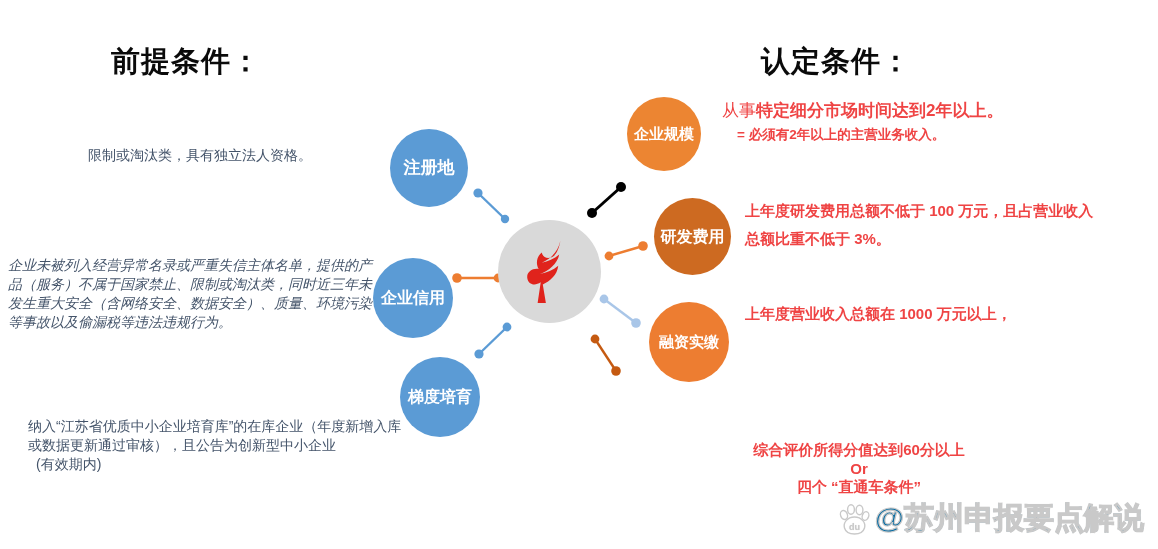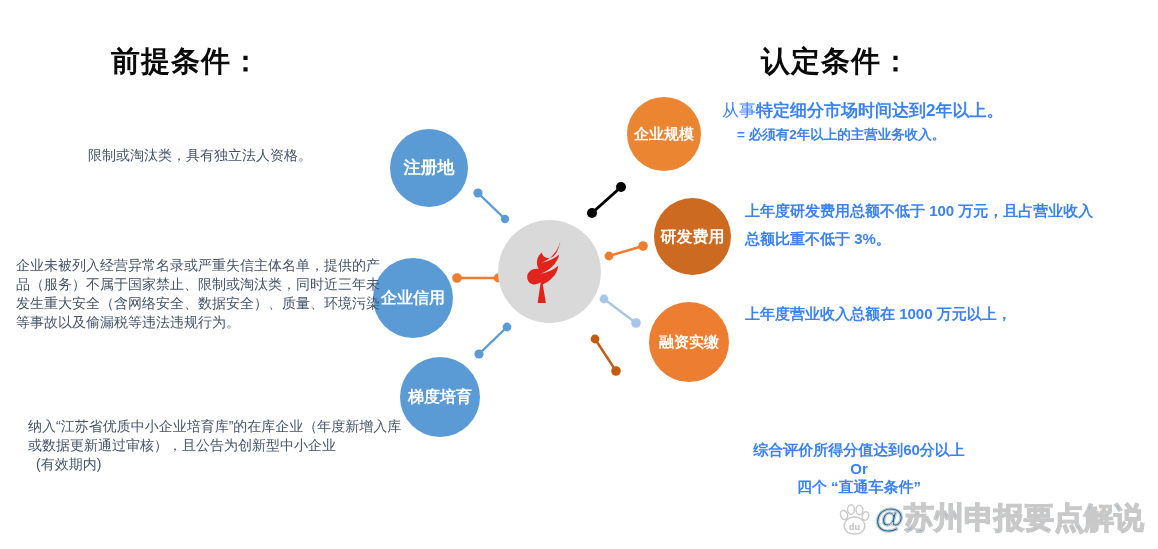--- a/index.html
+++ b/index.html
@@ -26,26 +26,26 @@
   .node-score{left:631px;top:391px;width:78px;height:78px;background:#ed7d31;font-size:14px;}
   .node-score .link{color:#7030a0;text-decoration:underline;cursor:pointer;}
 
   .center-node{
     position:absolute;left:498px;top:220px;width:103px;height:103px;border-radius:50%;
     background:#d9d9d9;display:flex;align-items:center;justify-content:center;
   }
 
   .txt{position:absolute;margin:0;color:#44546a;font-size:14px;line-height:19px;}
   .txt-registration{left:88px;top:146px;width:290px;}
-  .txt-credit{left:16px;top:256px;width:366px;}
+  .txt-credit{left:8px;top:256px;width:366px;font-style:italic;}
   .txt-tier{left:28px;top:417px;width:382px;}
   .txt-tier b{font-weight:normal;}
   .txt-tier .line3{display:block;padding-left:8px;}
 
-  .rtxt{position:absolute;margin:0;color:#3b82f6;font-weight:bold;}
+  .rtxt{position:absolute;margin:0;color:#ef4444;font-weight:bold;}
   .rtxt-scale{left:722px;top:100px;font-size:17px;width:330px;line-height:21px;}
   .rtxt-scale .reg{font-weight:bold;}
   .rtxt-scale .lead{font-weight:normal;}
   .rtxt-scale .sub{display:block;font-size:13.5px;margin-top:3px;padding-left:15px;}
   .rtxt-rnd{left:745px;top:197px;font-size:15px;line-height:28px;width:350px;}
   .rtxt-financing{left:745px;top:303px;font-size:15px;line-height:21px;width:355px;}
   .rtxt-score{left:694px;top:441px;width:330px;text-align:center;font-size:15px;line-height:18.5px;}
 
   .watermark{
     position:absolute;right:14px;bottom:10px;display:flex;align-items:center;gap:3px;

